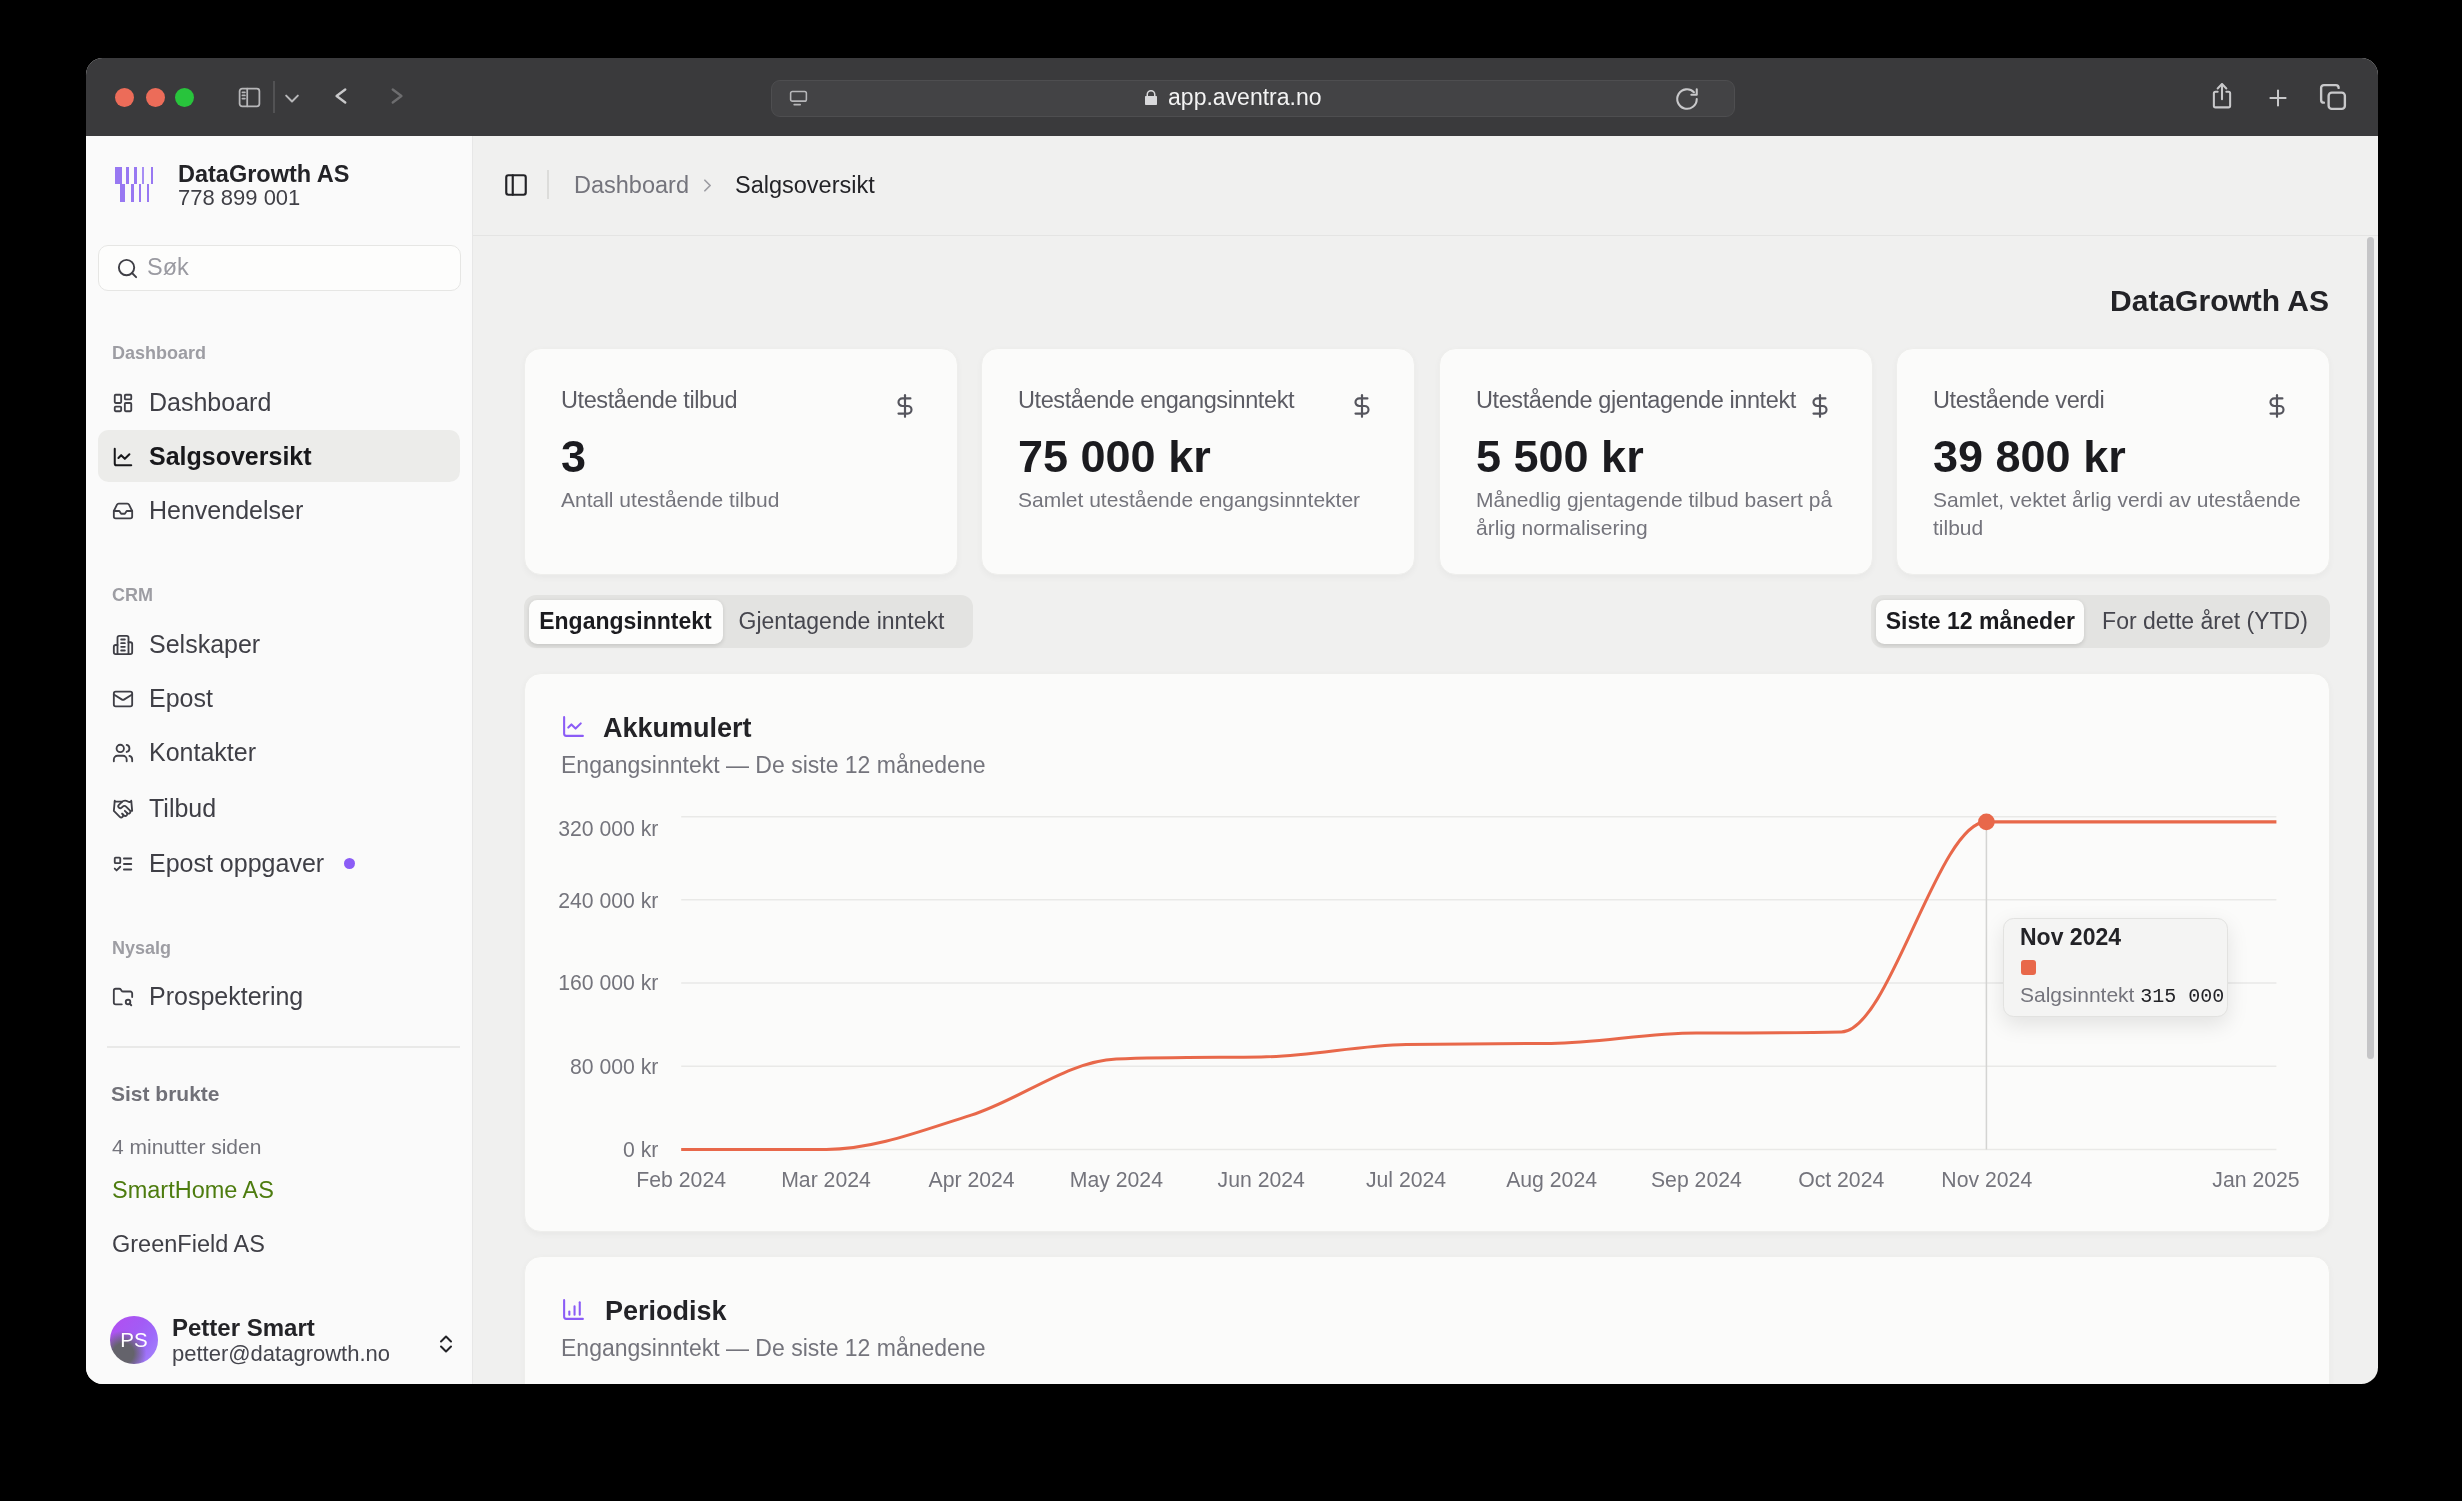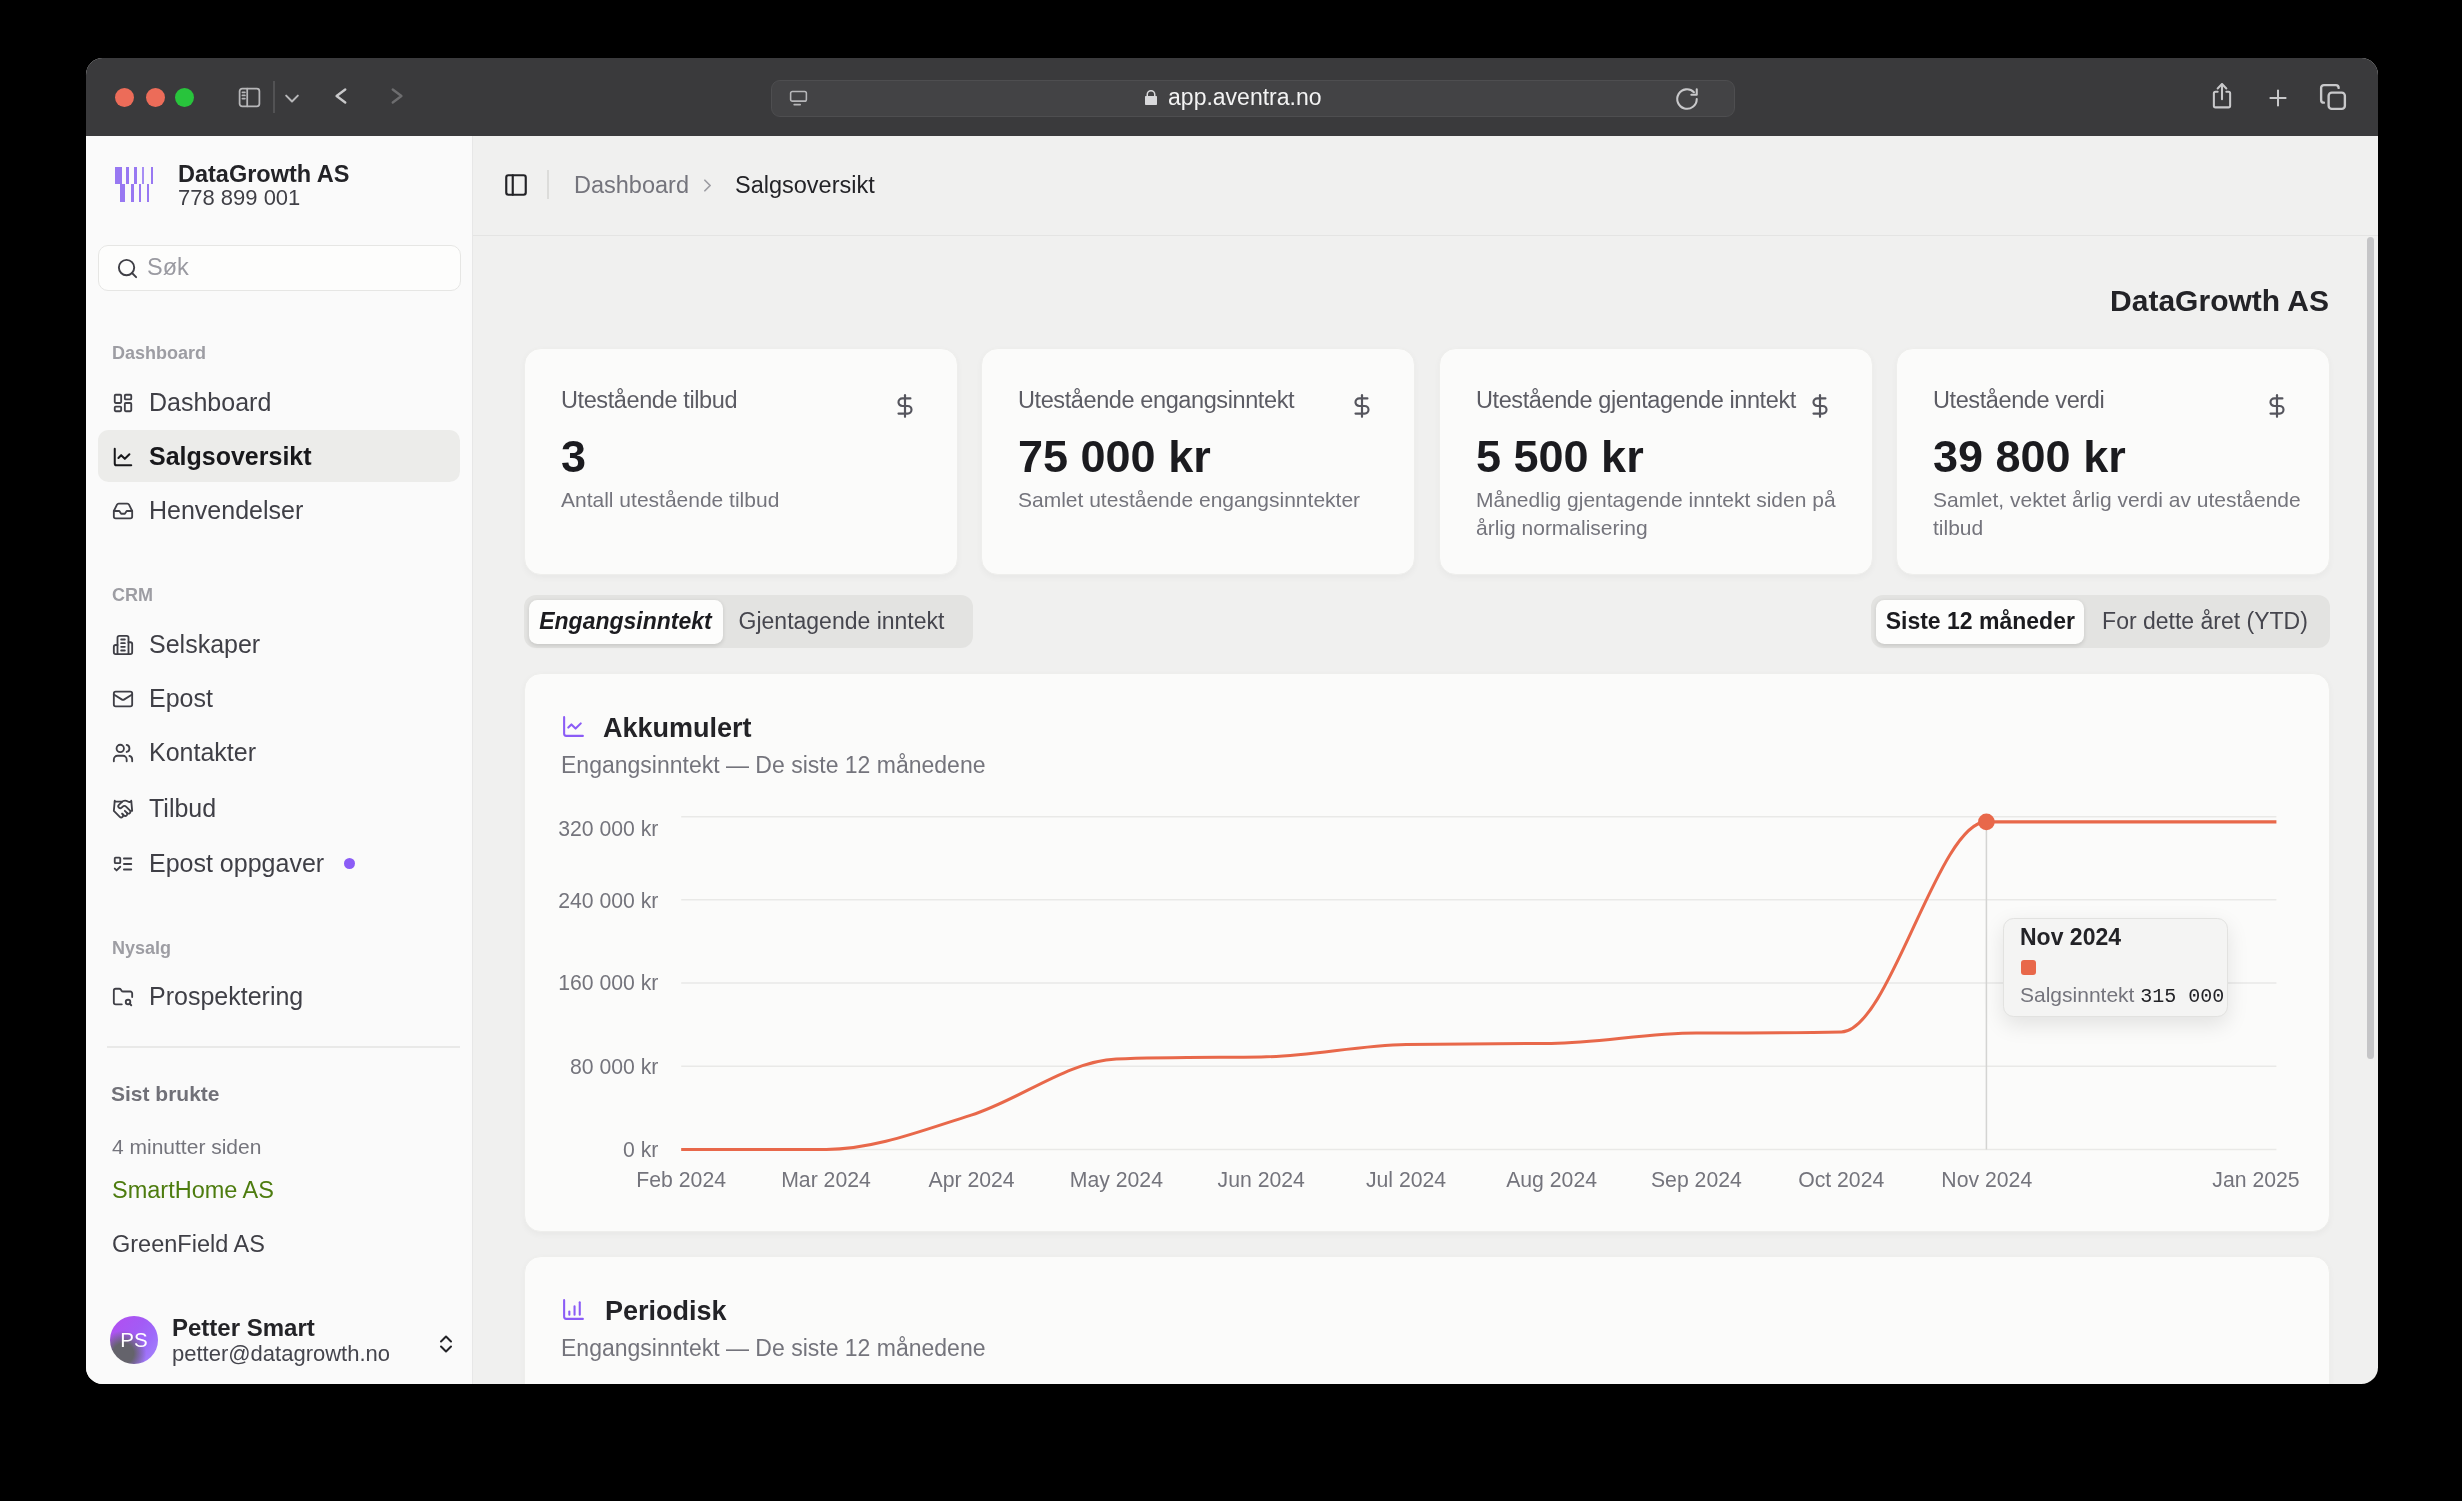--- a/index.html
+++ b/index.html
@@ -254,34 +254,34 @@
       <div class="cnum">75 000 kr</div>
       <div class="cdesc">Samlet utestående engangsinntekter</div>
     </div>
     <div class="card" style="left:966px; top:112px; width:434px; height:227px;">
       <div class="ctitle">Utestående gjentagende inntekt</div>
       <svg class="cdollar" width="26" height="26" viewBox="0 0 24 24" fill="none" stroke="currentColor" stroke-width="2" stroke-linecap="round" stroke-linejoin="round">
           <line x1="12" x2="12" y1="2" y2="22"></line>
           <path d="M17 5H9.5a3.5 3.5 0 0 0 0 7h5a3.5 3.5 0 0 1 0 7H6"></path>
         </svg>
       <div class="cnum">5 500 kr</div>
-      <div class="cdesc">Månedlig gjentagende inntekt siden på årlig normalisering</div>
+      <div class="cdesc">Månedlig gjentagende tilbud basert på årlig normalisering</div>
     </div>
     <div class="card" style="left:1423px; top:112px; width:434px; height:227px;">
       <div class="ctitle">Utestående verdi</div>
       <svg class="cdollar" width="26" height="26" viewBox="0 0 24 24" fill="none" stroke="currentColor" stroke-width="2" stroke-linecap="round" stroke-linejoin="round">
           <line x1="12" x2="12" y1="2" y2="22"></line>
           <path d="M17 5H9.5a3.5 3.5 0 0 0 0 7h5a3.5 3.5 0 0 1 0 7H6"></path>
         </svg>
       <div class="cnum">39 800 kr</div>
       <div class="cdesc">Samlet, vektet årlig verdi av utestående tilbud</div>
     </div>
 
     <div class="toggle" style="left:51px; top:359px; width:449px;">
-      <div class="tactive" style="left:4.5px; width:194px;font-style:italic;">Engangsinntekt</div>
+      <div class="tactive" style="left:4.5px; width:194px;">Engangsinntekt</div>
       <div class="tinactive" style="left:199px; width:237px;">Gjentagende inntekt</div>
     </div>
     <div class="toggle" style="left:1398px; top:359px; width:459px;">
       <div class="tactive" style="left:5.3px; width:208px;">Siste 12 måneder</div>
       <div class="tinactive" style="left:214px; width:240px;">For dette året (YTD)</div>
     </div>
 
     <div class="card" style="left:51px; top:437px; width:1806px; height:559px;">
       <svg class="abs" style="left:36px; top:40px;" width="25" height="25" viewBox="0 0 24 24" fill="none" stroke="#8b5cf6" stroke-width="2" stroke-linecap="round" stroke-linejoin="round">
           <path d="M3 3v16a2 2 0 0 0 2 2h16"></path>

